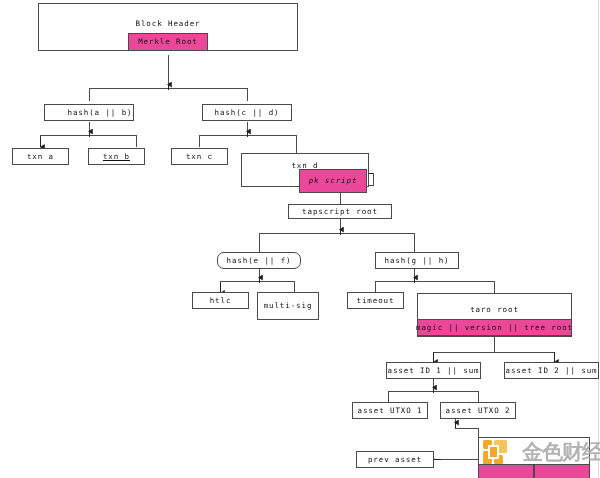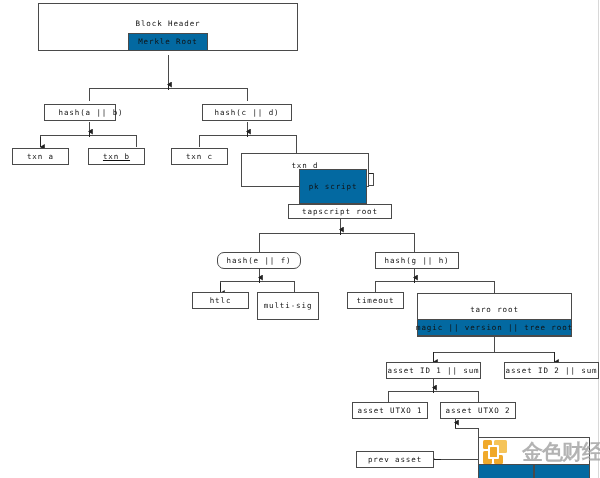--- a/index.html
+++ b/index.html
@@ -60,21 +60,21 @@
     font-family: "DejaVu Sans Mono", "Liberation Mono", monospace;
     font-size: 7.5px;
     letter-spacing: 0.9px;
     color: #111111;
     white-space: nowrap;
   }
   .subnode {
     position: absolute;
     box-sizing: border-box;
     border: 1px solid #4a4a4a;
-    background: #0369a1;
+    background: #ec4899;
     color: #111111;
     font-family: "DejaVu Sans Mono", "Liberation Mono", monospace;
     font-size: 7.5px;
     letter-spacing: 0.9px;
     line-height: 1;
     display: flex;
     align-items: center;
     justify-content: center;
     text-align: center;
     white-space: nowrap;
@@ -179,31 +179,31 @@
       <path d="M441,459 L434,459" stroke="#222222" marker-end="url(#arrLeft)"></path>
 
     </g>
   </svg>
 
   <div class="composite" style="left:38px; top:3px; width:260px; height:48px;">
     <div class="title" style="top:15px;">Block Header</div>
   </div>
   <div class="subnode" style="left:128px; top:33px; width:80px; height:18px;">Merkle Root</div>
 
-  <div class="node" style="left:44px; top:104px; width:72px; height:17px;padding-left:22px;">hash(a || b)</div>
+  <div class="node" style="left:44px; top:104px; width:90px; height:17px;padding-left:22px;">hash(a || b)</div>
   <div class="node" style="left:202px; top:104px; width:90px; height:17px;">hash(c || d)</div>
 
   <div class="node" style="left:12px; top:148px; width:57px; height:17px;">txn a</div>
   <div class="node" style="left:88px; top:148px; width:57px; height:17px;text-decoration:underline;">txn b</div>
   <div class="node" style="left:171px; top:148px; width:57px; height:17px;">txn c</div>
 
   <div class="composite" style="left:241px; top:153px; width:128px; height:34px;">
     <div class="title" style="top:7px;">txn d</div>
   </div>
-  <div class="subnode" style="left:299px; top:169px; width:68px; height:35px;">pk script</div>
+  <div class="subnode" style="left:299px; top:169px; width:68px; height:24px;font-style:italic;">pk script</div>
 
   <div class="node" style="left:288px; top:204px; width:104px; height:15px;">tapscript root</div>
 
   <div class="node" style="left:217px; top:252px; width:84px; height:17px;border-radius:7px;">hash(e || f)</div>
   <div class="node" style="left:375px; top:252px; width:84px; height:17px;">hash(g || h)</div>
 
   <div class="node" style="left:192px; top:292px; width:57px; height:17px;">htlc</div>
   <div class="node" style="left:257px; top:292px; width:62px; height:28px;">multi-sig</div>
   <div class="node" style="left:347px; top:292px; width:57px; height:17px;">timeout</div>
 

